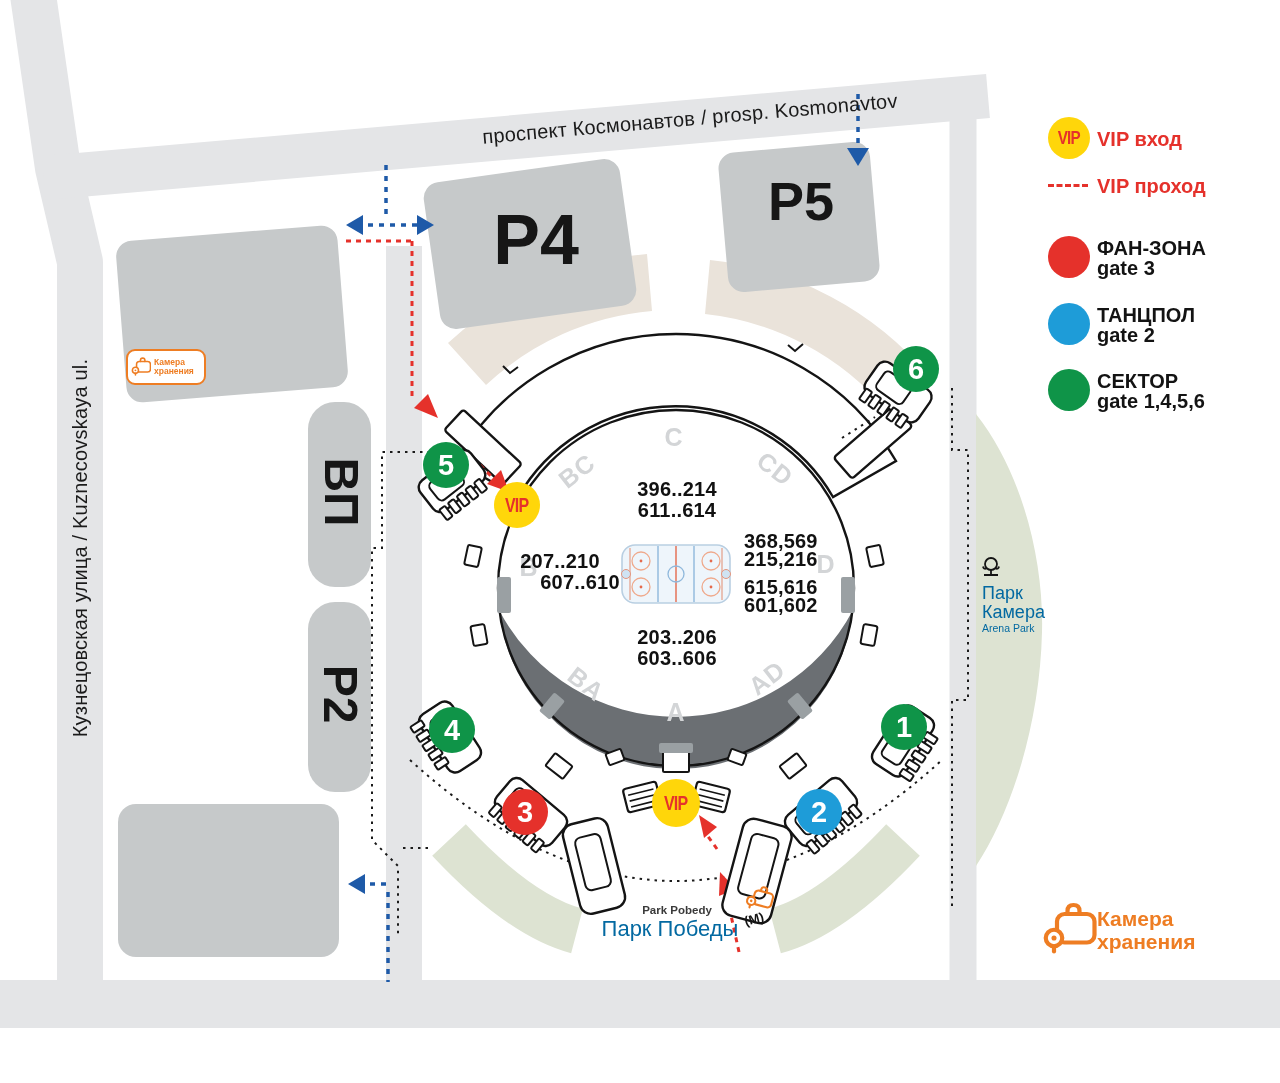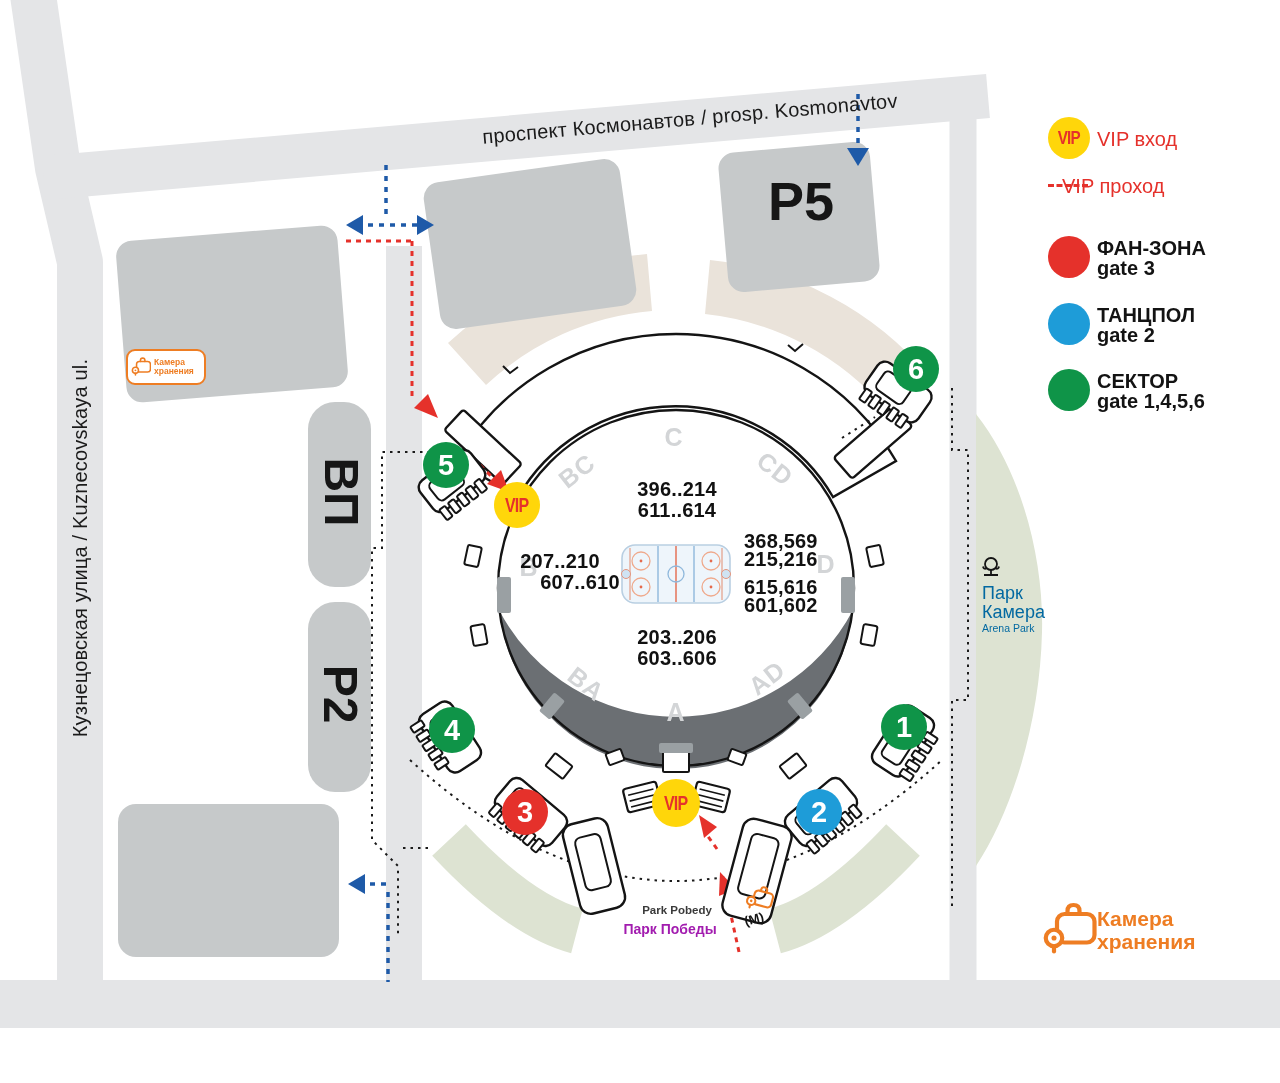--- a/index.html
+++ b/index.html
@@ -12,21 +12,21 @@
   .pk{font-weight:600;color:#161616}
   .sec{color:#d3d5d7;font-weight:600;font-size:25px;letter-spacing:1px}
   .rng{font-weight:700;font-size:20px;color:#111;letter-spacing:.2px}
   .gate{position:absolute;width:46px;height:46px;margin:-23px 0 0 -23px;border-radius:50%;
         color:#fff;font-weight:700;font-size:29px;display:flex;align-items:center;justify-content:center}
   .g-green{background:#0f9448}.g-red{background:#e5312b}.g-blue{background:#1e9cd8}
   .vipb{position:absolute;border-radius:50%;background:#ffd60a;color:#e5312b;display:flex;
         align-items:center;justify-content:center;font-weight:800}
   .vipb>span{display:inline-block;transform:scaleX(.8);letter-spacing:-1px}
   .leg-circle{position:absolute;border-radius:50%;margin:-21px 0 0 -21px;width:42px;height:42px}
-  .leg-red-lbl{position:absolute;transform:translateY(-50%);font-size:20px;font-weight:400;color:#e5312b;white-space:nowrap}
+  .leg-red-lbl{position:absolute;transform:translateY(-50%);font-size:20px;font-weight:700;color:#e5312b;white-space:nowrap}
   .leg-item{position:absolute;transform:translateY(-50%);white-space:nowrap}
   .leg-item .t1{font-size:20px;font-weight:700;color:#131313;line-height:20px}
   .leg-item .t2{font-size:20px;font-weight:600;color:#131313;line-height:20px}
   .dash-sample{position:absolute;width:40px;height:0;border-top:3px dashed #e5312b}
   .park-line{font-weight:400;color:#0369a1}
   .badge{position:absolute;left:126px;top:349px;width:80px;height:36px;background:#fff;
          border:2px solid #ee7d23;border-radius:9px;display:flex;align-items:center;gap:3px;
          padding:1px 3px;box-sizing:border-box}
   .badge .txt{font-size:8.5px;font-weight:700;color:#ee7d23;line-height:9px}
   .lug-big{font-size:21px;font-weight:700;color:#ee7d23}
@@ -275,20 +275,21 @@
         <use href="#suitcase"></use>
       </g>
   <g transform="translate(1069,926) scale(1.5)">
         <use href="#suitcase"></use>
       </g>
 </svg>
 
   <div class="c street" style="left:690px;top:119px;transform:translate(-50%,-50%) rotate(-5deg)">проспект Космонавтов / prosp. Kosmonavtov</div>
   <div class="c street" style="left:80px;top:548px;transform:translate(-50%,-50%) rotate(-90deg)">Кузнецовская улица / Kuznecovskaya ul.</div>
 
+  <div class="c pk" style="left:536px;top:240px;font-size:70px">Р4</div>
   <div class="c pk" style="left:801px;top:201px;font-size:54px">Р5</div>
   <div class="c pk" style="left:341px;top:492px;font-size:48px;transform:translate(-50%,-50%) rotate(90deg)">ВП</div>
   <div class="c pk" style="left:340px;top:694px;font-size:48px;transform:translate(-50%,-50%) rotate(90deg)">Р2</div>
 
   <div class="c sec" style="left:674px;top:437px">C</div>
   <div class="c sec" style="left:577px;top:471px;transform:translate(-50%,-50%) rotate(-38deg)">BC</div>
   <div class="c sec" style="left:775px;top:469px;transform:translate(-50%,-50%) rotate(38deg)">CD</div>
   <div class="c sec" style="left:529px;top:567px">B</div>
   <div class="c sec" style="left:826px;top:564px">D</div>
   <div class="c sec" style="left:586px;top:684px;transform:translate(-50%,-50%) rotate(38deg)">BA</div>
@@ -318,21 +319,21 @@
     </div>
   <div class="vipb" style="left:652px;top:779px;width:48px;height:48px;font-size:20px">
       <span>VIP</span>
     </div>
 
   <div class="vipb" style="left:1048px;top:117px;width:42px;height:42px;font-size:19px">
       <span>VIP</span>
     </div>
   <div class="leg-red-lbl" style="left:1097px;top:139px">VIP вход</div>
   <div class="dash-sample" style="left:1048px;top:184px"></div>
-  <div class="leg-red-lbl" style="left:1062px;top:186px">VIP проход</div>
+  <div class="leg-red-lbl" style="left:1097px;top:186px">VIP проход</div>
 
   <div class="leg-circle" style="left:1069px;top:257px;background:#e5312b"></div>
   <div class="leg-item" style="left:1097px;top:258px">
     <div class="t1">ФАН-ЗОНА</div>
     <div class="t2">gate 3</div>
   </div>
   <div class="leg-circle" style="left:1069px;top:324px;background:#1e9cd8"></div>
   <div class="leg-item" style="left:1097px;top:325px">
     <div class="t1">ТАНЦПОЛ</div>
     <div class="t2">gate 2</div>
@@ -349,21 +350,21 @@
       <circle cx="12" cy="9" r="6"></circle>
           <path d="M12,15 V20 M5,20 H19 M7.5,13.5 Q4.5,14.5 4,11.5 M16.5,13.5 Q19.5,14.5 20,11.5"></path>
     </g>
       </svg>
   </div>
   <div class="l park-line" style="left:982px;top:593px;font-size:18px">Парк</div>
   <div class="l park-line" style="left:982px;top:612px;font-size:18px">Камера</div>
   <div class="l park-line" style="left:982px;top:628px;font-size:10.5px">Arena Park</div>
 
   <div class="c" style="left:677px;top:910px;font-size:11.5px;font-weight:600;color:#3a3a3a">Park Pobedy</div>
-  <div class="c" style="left:670px;top:929px;font-size:14px;font-weight:700;color:#a21caf">Парк Победы</div>
+  <div class="c" style="left:670px;top:929px;font-size:22px;font-weight:400;color:#0369a1">Парк Победы</div>
   <div class="c" style="left:754px;top:919px;font-size:13px;font-weight:700;color:#141414;transform:translate(-50%,-50%) rotate(-15deg)">(М)</div>
 
   <div class="l lug-big" style="left:1097px;top:919px">Камера</div>
   <div class="l lug-big" style="left:1097px;top:942px">хранения</div>
 
   <div class="badge">
     <svg width="20" height="22" viewBox="-18 -16 36 36">
       <g fill="none" stroke="#ee7d23" stroke-width="2.8" stroke-linecap="round">
         <rect x="-8" y="-8" width="25" height="19" rx="5"></rect>
         <path d="M-1,-8 v-2 q0,-4 4,-4 q4,0 4,4 v2"></path>

